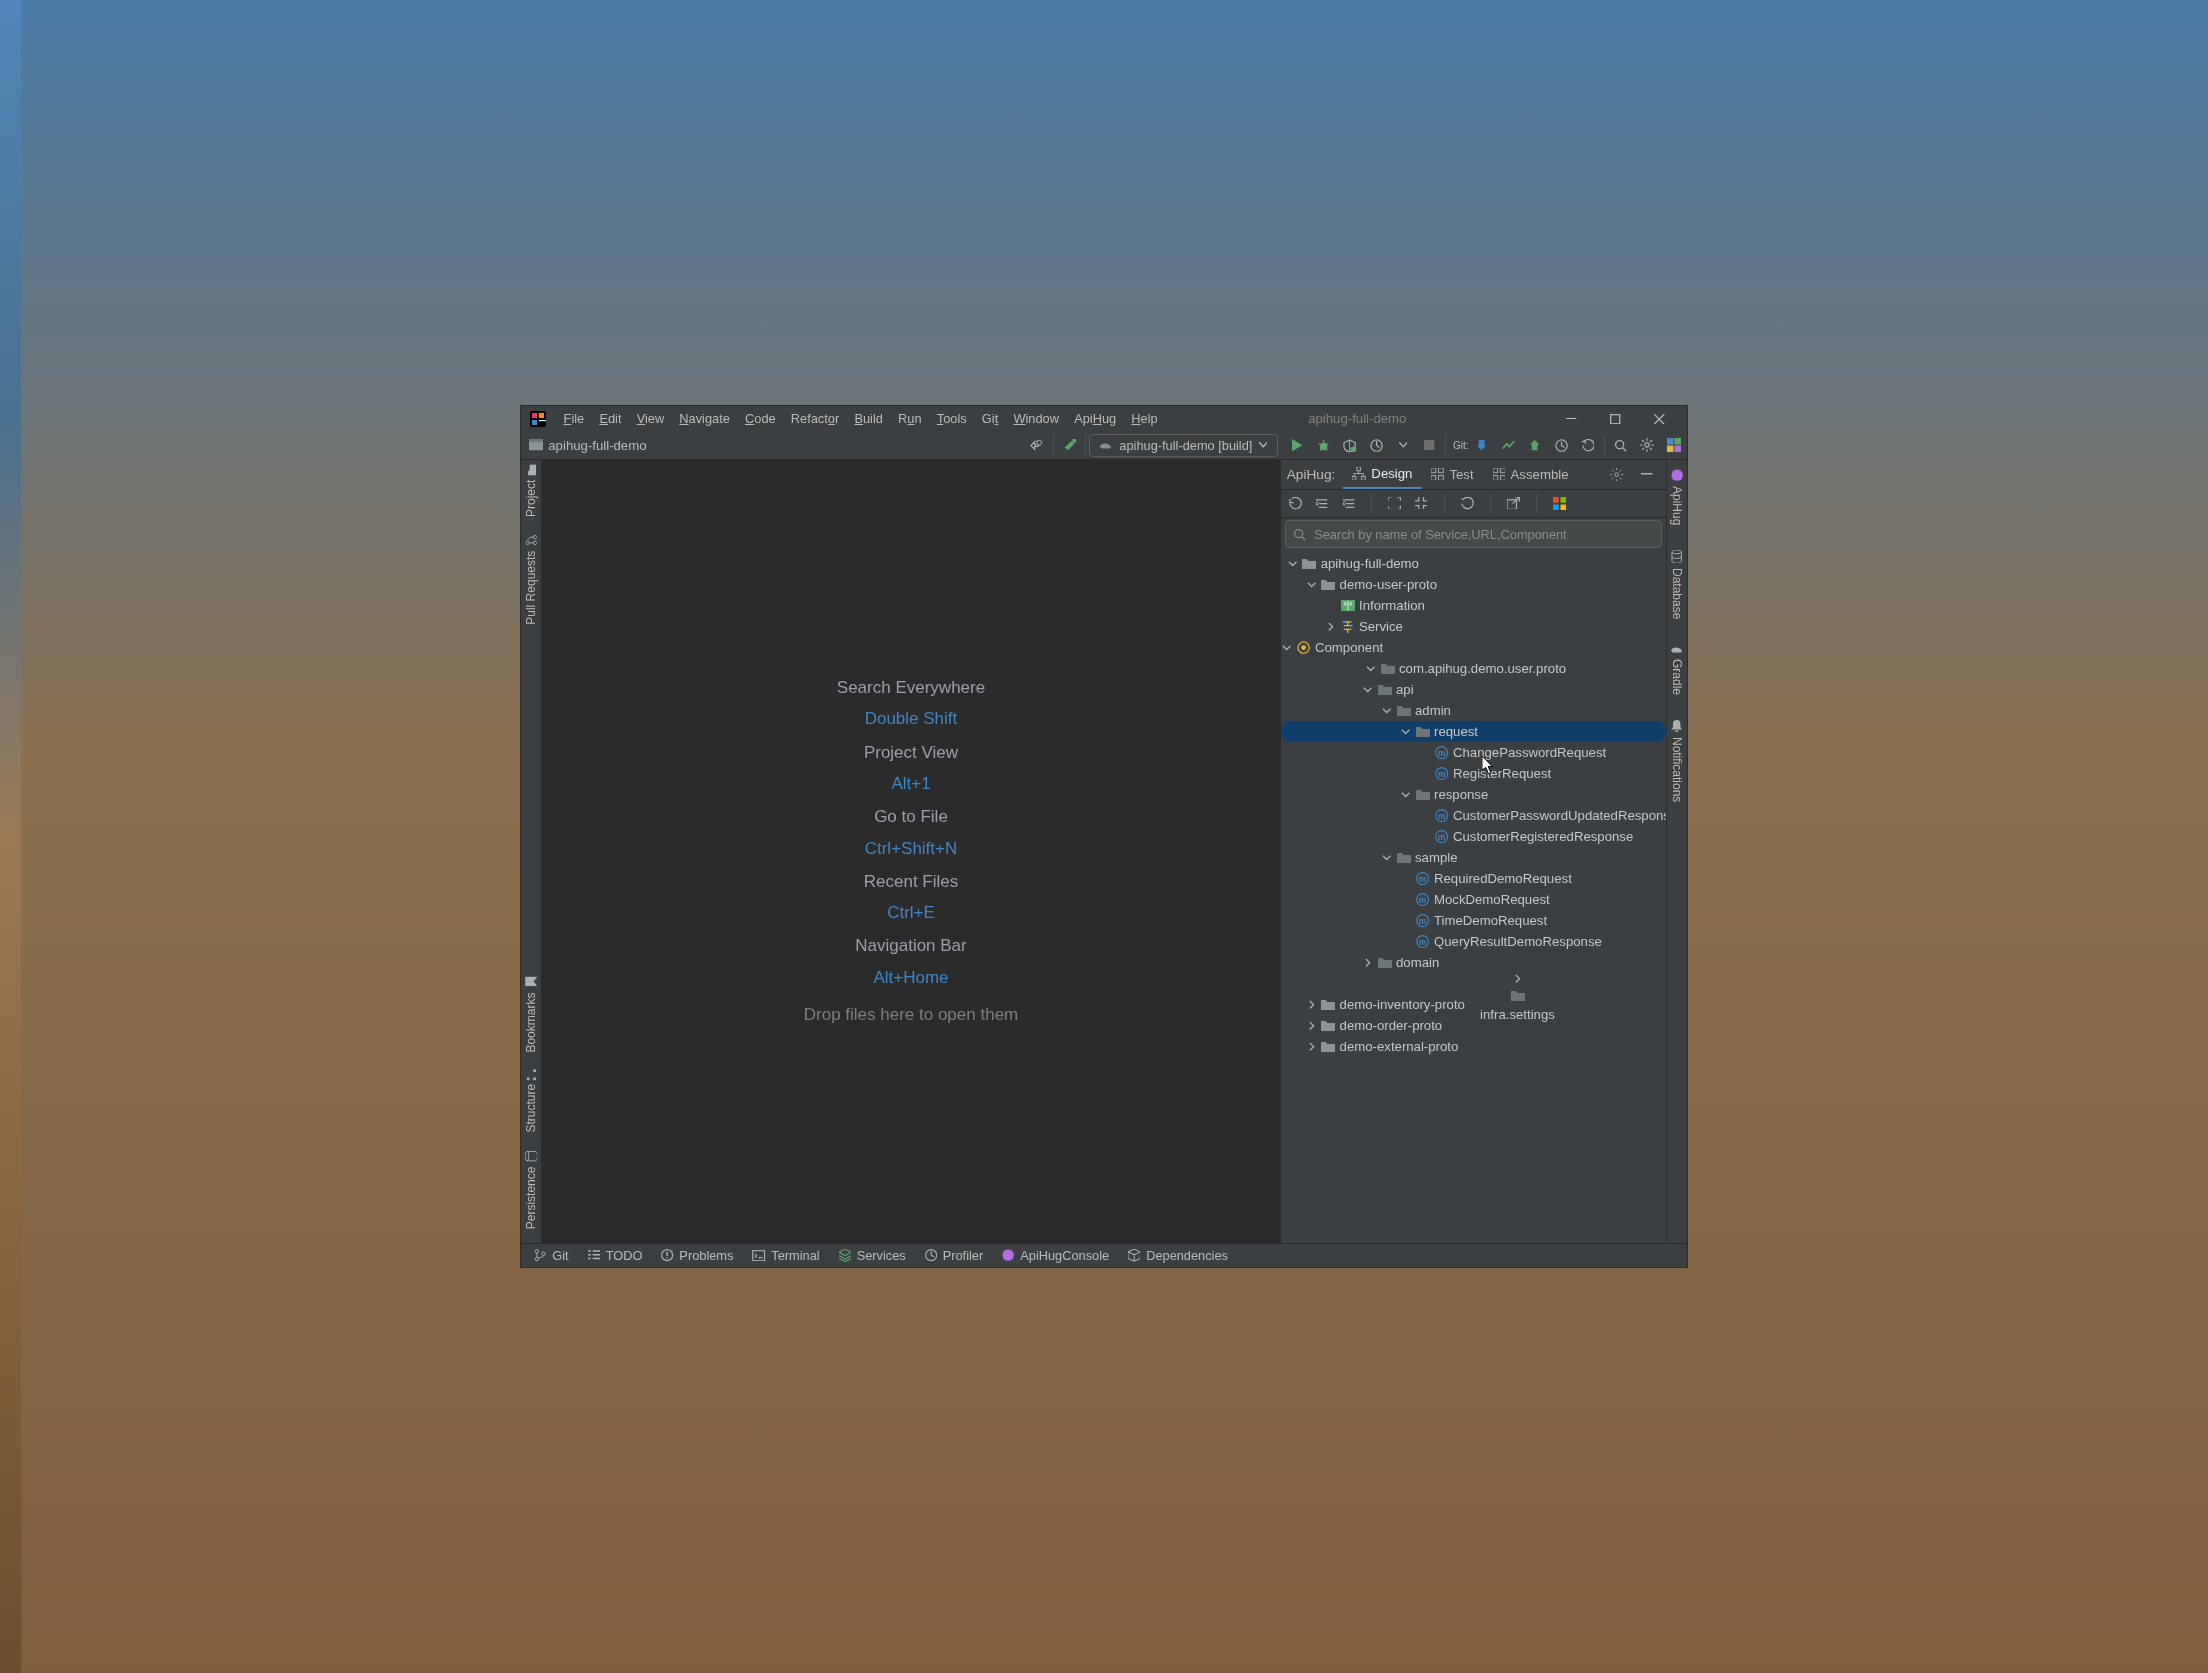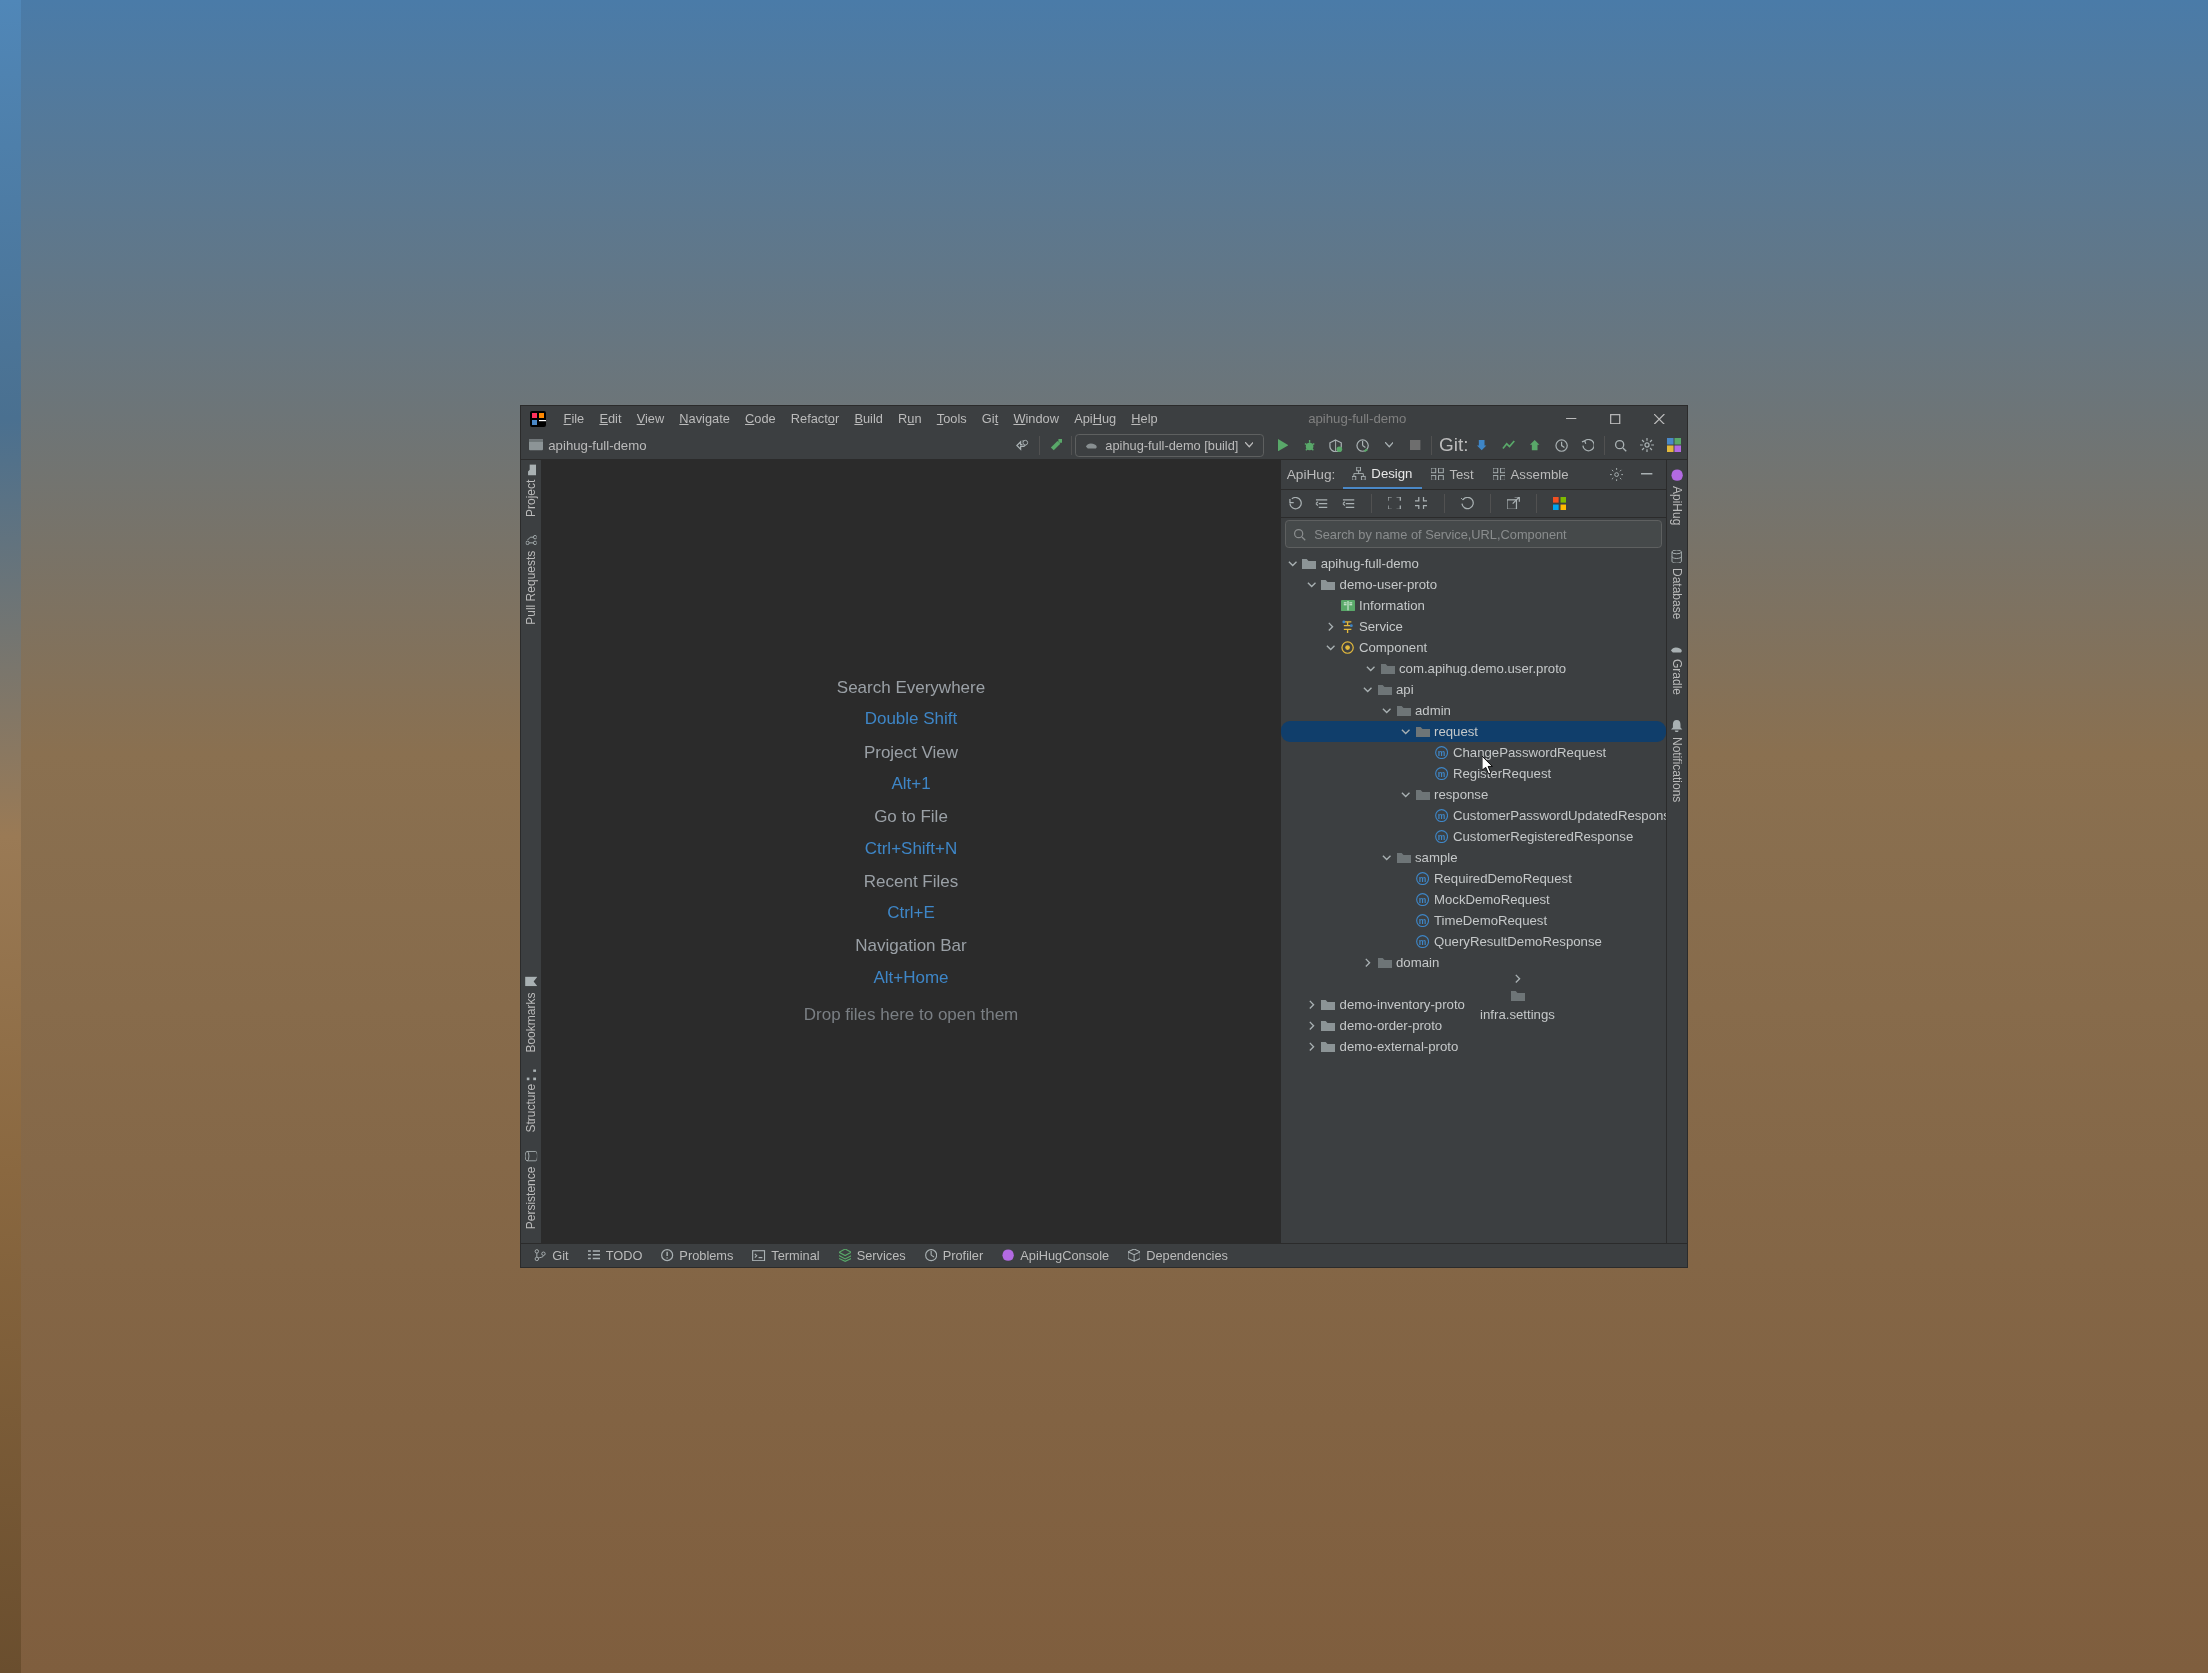--- a/index.html
+++ b/index.html
@@ -23,21 +23,21 @@
 
 .toolbar { height:28px; background:#3c3f41; border-bottom:0.9px solid #2b2b2b; display:flex; align-items:center; }
 .toolbar .proj-icon { width:14px; height:11.4px; margin:0 5.7px 0 7.6px; }
 .toolbar .proj-name { font-size:13.2px; color:#bbbbbb; }
 .toolbar .flex { flex:1; }
 .toolbar .tb-group { display:flex; align-items:center; gap:0; }
 .tb-btn { width:26.5px; height:26.5px; display:flex; align-items:center; justify-content:center; cursor:default; }
 .tb-sep { width:0.9px; height:19px; background:#515151; margin:0 2.8px; }
 .run-config { display:flex; align-items:center; height:23px; padding:0 9.5px 0 7.6px; background:#3c3f41; border:0.9px solid #5e6060; border-radius:3.8px; gap:6.6px; margin-right:5.7px; }
 .run-config .cfg-label { font-size:12.8px; color:#bbbbbb; }
-.git-label { font-size:19px; color:#bbbbbb; margin:0 0 0 3.8px; }
+.git-label { font-size:10px; color:#bbbbbb; margin:0 0 0 3.8px; }
 
 
 .main { flex:1; display:flex; overflow:hidden; }
 
 
 .left-gutter { width:21px; background:#3c3f41; border-right:0.9px solid #2b2b2b; display:flex; flex-direction:column; align-items:center; padding-top:1.9px; }
 .lg-item { writing-mode:vertical-rl; transform:rotate(180deg); font-size:12px; color:#bbbbbb; padding:3.8px 0; margin-bottom:9.5px; cursor:default; display:flex; align-items:center; gap:4.7px; }
 .lg-item svg { transform:rotate(90deg); }
 .lg-spacer { flex:1; }
 
@@ -470,21 +470,21 @@
             </svg>
             <span class="icon-slot">
               <svg width="13.2" height="13.2" viewBox="0 0 14 14">
                 <path d="M3 2L11 2M7 2L7 6M3 6L11 6M3 10L11 10M7 10L7 14" stroke="#e2b93d" stroke-width="1.4" fill="none"></path>
                 <circle cx="3" cy="2" r="1.5" fill="#3e86c7"></circle>
                 <circle cx="11" cy="6" r="1.5" fill="#3e86c7"></circle>
               </svg>
             </span>
             <span>Service</span>
           </div>
-          <div class="node" style="padding-left: 44px;">
+          <div class="node" style="">
             <svg class="chev" viewBox="0 0 12 12">
               <path d="M2 4L6 8L10 4" fill="none" stroke="#a9b1b3" stroke-width="1.4"></path>
             </svg>
             <span class="icon-slot">
               <svg width="13.2" height="13.2" viewBox="0 0 14 14">
                 <circle cx="7" cy="7" r="6" fill="none" stroke="#e2b93d" stroke-width="1.3"></circle>
                 <circle cx="7" cy="7" r="2.5" fill="#e2b93d"></circle>
               </svg>
             </span>
             <span>Component</span>

